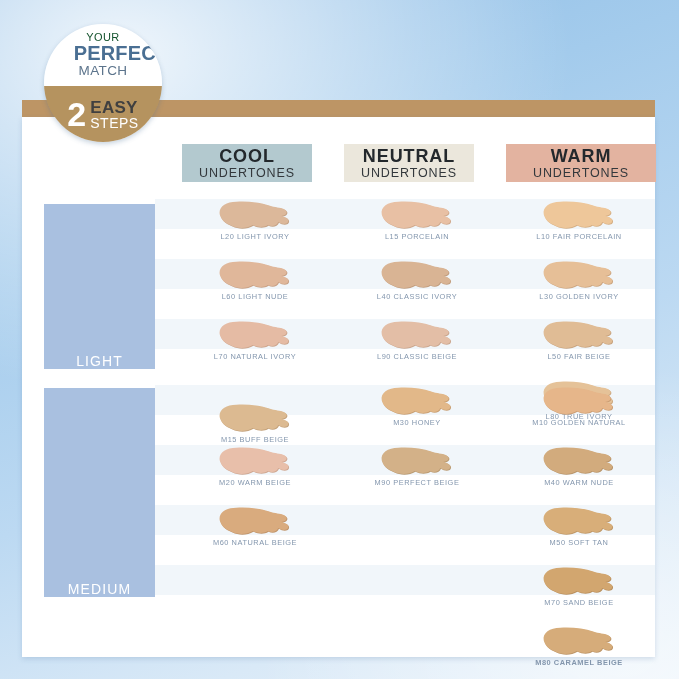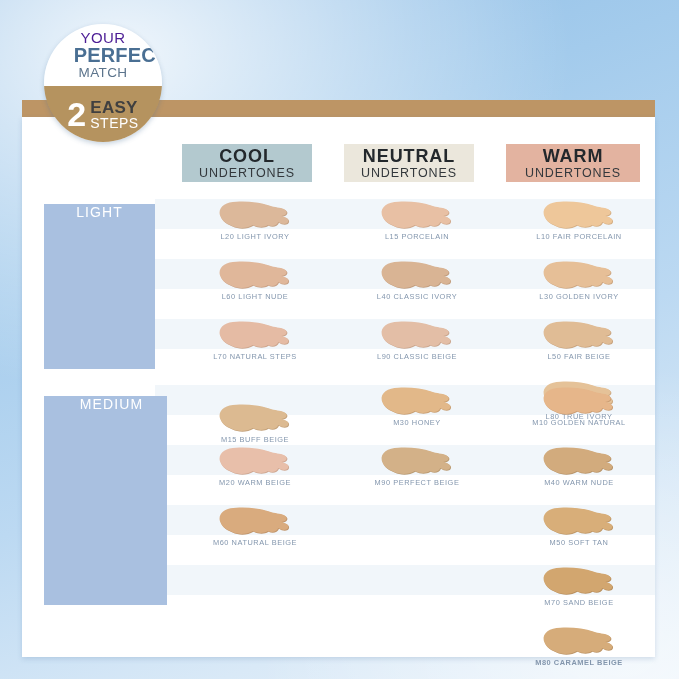--- a/index.html
+++ b/index.html
@@ -40,36 +40,36 @@
   }
   .badge .top{
     position:absolute;left:0;top:0;width:100%;height:62px;background:#ffffff;
     display:flex;flex-direction:column;align-items:center;justify-content:center;
     line-height:1.05;
   }
   .badge .bot{
     position:absolute;left:0;top:62px;width:100%;height:56px;background:#b5935f;
     display:flex;align-items:center;justify-content:center;
   }
-  .b-your{font-size:15px;color:#4c1d95;letter-spacing:.4px;}
+  .b-your{font-size:11px;color:#14532d;letter-spacing:.4px;}
   .b-perfect{font-size:20px;color:#4a6f93;font-weight:700;letter-spacing:.2px;margin-left:36px;}
   .b-match{font-size:13.5px;color:#5c748c;letter-spacing:.4px;}
   .b-num{font-size:34px;color:#ffffff;font-weight:700;line-height:1;margin-right:4px;}
   .b-col{display:flex;flex-direction:column;line-height:1.0;}
   .b-easy{font-size:17px;color:#404040;font-weight:700;letter-spacing:.3px;}
   .b-steps{font-size:14px;color:#ffffff;letter-spacing:.5px;}
   
   .colhdr{position:absolute;height:38px;display:flex;flex-direction:column;
           align-items:center;justify-content:center;line-height:1.12;}
   .colhdr .l1{font-size:18px;font-weight:700;color:#23282c;letter-spacing:.9px;}
   .colhdr .l2{font-size:12.5px;color:#33383c;letter-spacing:.9px;}
   
   .grpbar{
     position:absolute;left:44px;width:111px;background:#a9c0e0;
-    display:flex;align-items:flex-start;justify-content:center;
+    display:flex;align-items:flex-end;justify-content:center;
     color:#ffffff;font-size:14px;letter-spacing:1.1px;
   }
   
   .stripe{position:absolute;left:155px;width:500px;height:30px;}
   .stripe.alt{background:#f1f6fa;}
   .stripe.plain{background:#ffffff;}
   
   .cell{position:absolute;width:170px;height:46px;}
   .blob{position:absolute;left:50%;top:0;transform:translateX(-50%);width:78px;height:30px;}
   .cap{position:absolute;left:0;top:31px;width:100%;text-align:center;
@@ -112,34 +112,34 @@
       <div class="stripe plain" style="top: 475px;"></div>
       <div class="stripe alt" style="top: 505px;"></div>
       <div class="stripe plain" style="top: 535px;"></div>
       <div class="stripe alt" style="top: 565px;"></div>
       <div class="stripe plain" style="top: 595px;"></div>
     </div>
   <div id="groupbars">
       <div class="grpbar" style="top: 204px; height: 165px; background: rgb(169, 192, 224);">
         <span>LIGHT</span>
       </div>
-      <div class="grpbar" style="top: 396px; height: 209px; background: rgb(169, 192, 224); padding-left: 12px;">
+      <div class="grpbar" style="top: 388px; height: 209px; background: rgb(169, 192, 224);">
         <span>MEDIUM</span>
       </div>
     </div>
   <div id="colheaders">
       <div class="colhdr" style="left: 182px; top: 144px; width: 130px; background: rgb(179, 201, 207);">
         <div class="l1">COOL</div>
         <div class="l2">UNDERTONES</div>
       </div>
       <div class="colhdr" style="left: 344px; top: 144px; width: 130px; background: rgb(235, 231, 220);">
         <div class="l1">NEUTRAL</div>
         <div class="l2">UNDERTONES</div>
       </div>
-      <div class="colhdr" style="left: 506px; top: 144px; width: 134px; background: rgb(227, 179, 160);">
+      <div class="colhdr" style="left: 506px; top: 144px; width: 150px; background: rgb(227, 179, 160);">
         <div class="l1">WARM</div>
         <div class="l2">UNDERTONES</div>
       </div>
     </div>
   <div id="cells">
       <div class="cell" style="left: 170px; top: 201px;">
         <div class="blob"><svg viewBox="0 0 104 40" width="100%" height="100%" preserveAspectRatio="none">
             <path d="M6 19 C4 9 14 2 28 2 C44 1 60 3 72 7 C80 10 86 9 92 12 C98 15 95 20 88 21 C94 22 99 25 97 29 C95 33 88 32 84 29 C82 34 76 36 70 33 C64 37 56 36 50 33 C42 38 30 38 22 34 C12 30 8 26 6 19 Z" fill="#c4a183"></path>
             <path d="M5 18 C3 8 13 1 27 1 C43 0 59 2 71 6 C79 9 85 8 91 11 C97 14 94 19 87 20 C93 21 98 24 96 28 C94 32 87 31 83 28 C81 33 75 35 69 32 C63 36 55 35 49 32 C41 37 29 37 21 33 C11 29 7 25 5 18 Z" fill="#dcb89a"></path>
           </svg></div>
@@ -150,21 +150,21 @@
             <path d="M6 19 C4 9 14 2 28 2 C44 1 60 3 72 7 C80 10 86 9 92 12 C98 15 95 20 88 21 C94 22 99 25 97 29 C95 33 88 32 84 29 C82 34 76 36 70 33 C64 37 56 36 50 33 C42 38 30 38 22 34 C12 30 8 26 6 19 Z" fill="#c79f83"></path>
             <path d="M5 18 C3 8 13 1 27 1 C43 0 59 2 71 6 C79 9 85 8 91 11 C97 14 94 19 87 20 C93 21 98 24 96 28 C94 32 87 31 83 28 C81 33 75 35 69 32 C63 36 55 35 49 32 C41 37 29 37 21 33 C11 29 7 25 5 18 Z" fill="#e0b79a"></path>
           </svg></div>
         <div class="cap">L60 LIGHT NUDE</div>
       </div>
       <div class="cell" style="left: 170px; top: 321px;">
         <div class="blob"><svg viewBox="0 0 104 40" width="100%" height="100%" preserveAspectRatio="none">
             <path d="M6 19 C4 9 14 2 28 2 C44 1 60 3 72 7 C80 10 86 9 92 12 C98 15 95 20 88 21 C94 22 99 25 97 29 C95 33 88 32 84 29 C82 34 76 36 70 33 C64 37 56 36 50 33 C42 38 30 38 22 34 C12 30 8 26 6 19 Z" fill="#cba48c"></path>
             <path d="M5 18 C3 8 13 1 27 1 C43 0 59 2 71 6 C79 9 85 8 91 11 C97 14 94 19 87 20 C93 21 98 24 96 28 C94 32 87 31 83 28 C81 33 75 35 69 32 C63 36 55 35 49 32 C41 37 29 37 21 33 C11 29 7 25 5 18 Z" fill="#e5bba4"></path>
           </svg></div>
-        <div class="cap">L70 NATURAL STEPS</div>
+        <div class="cap">L70 NATURAL IVORY</div>
       </div>
       <div class="cell" style="left: 332px; top: 201px;">
         <div class="blob"><svg viewBox="0 0 104 40" width="100%" height="100%" preserveAspectRatio="none">
             <path d="M6 19 C4 9 14 2 28 2 C44 1 60 3 72 7 C80 10 86 9 92 12 C98 15 95 20 88 21 C94 22 99 25 97 29 C95 33 88 32 84 29 C82 34 76 36 70 33 C64 37 56 36 50 33 C42 38 30 38 22 34 C12 30 8 26 6 19 Z" fill="#cea78b"></path>
             <path d="M5 18 C3 8 13 1 27 1 C43 0 59 2 71 6 C79 9 85 8 91 11 C97 14 94 19 87 20 C93 21 98 24 96 28 C94 32 87 31 83 28 C81 33 75 35 69 32 C63 36 55 35 49 32 C41 37 29 37 21 33 C11 29 7 25 5 18 Z" fill="#e8c0a4"></path>
           </svg></div>
         <div class="cap">L15 PORCELAIN</div>
       </div>
       <div class="cell" style="left: 332px; top: 261px;">
         <div class="blob"><svg viewBox="0 0 104 40" width="100%" height="100%" preserveAspectRatio="none">

